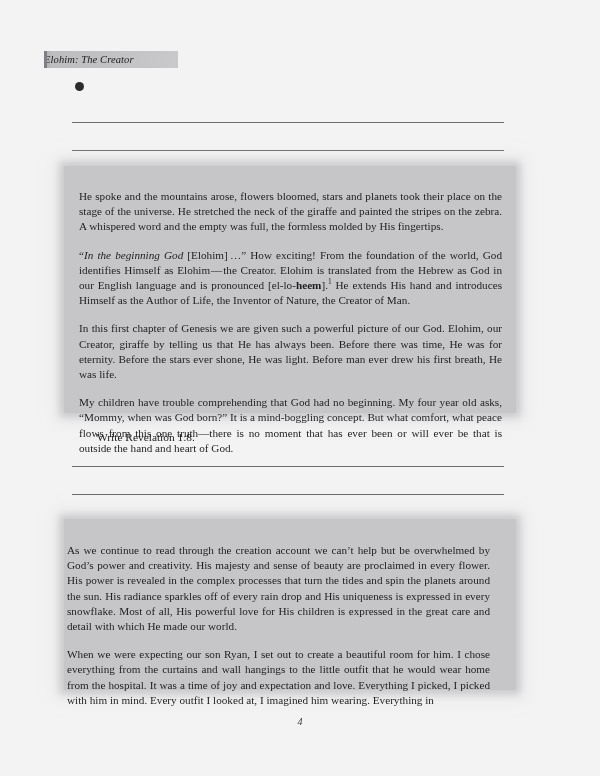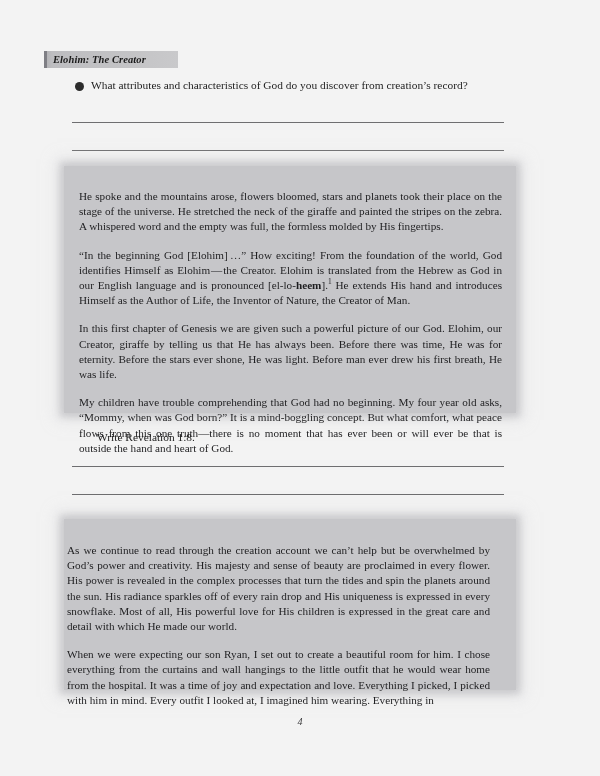--- a/index.html
+++ b/index.html
@@ -35,24 +35,24 @@
   .header-accent {
     position: absolute;
     left: 0;
     top: 0;
     width: 3px;
     height: 17px;
     background: #7e7e84;
   }
   .header-title {
     font-size: 10.5px;
-    font-weight: bold;
+    font-weight: normal;
     font-style: italic;
     color: #1b1b1b;
-    padding-left: 9px;
+    padding-left: 0;
     letter-spacing: 0.1px;
     white-space: nowrap;
   }
 
   
   .question-row {
     position: absolute;
     left: 75px;
     top: 78px;
     width: 440px;
@@ -97,21 +97,21 @@
     line-height: 15.2px;
     text-align: justify;
   }
   .shade-inner p {
     margin: 13px 0 11px 0;
   }
   .shade-inner p:last-child {
     margin-bottom: 0;
     font-family: Liberation Serif, serif;
   }
-  .it { }
+  .it { font-style: italic; }
   .bd { font-weight: bold; }
   sup {
     font-size: 7.4px;
     vertical-align: super;
     line-height: 0;
   }
 
   
   .write-line {
     position: absolute;
@@ -136,21 +136,20 @@
 
 <div class="page">
 
   <div class="header-bar">
     <div class="header-accent"></div>
     <div class="header-title">Elohim: The Creator</div>
   </div>
 
   <div class="question-row">
     <span class="bullet-glyph"></span>
-    <span class="question-text">What attributes and characteristics of God do you discover from creation’s record?</span>
   </div>
 
   <div class="rule-line" style="left:72px; top:122px; width:432px;"></div>
   <div class="rule-line" style="left:72px; top:150px; width:432px;"></div>
 
   <div class="shade-box" style="left:64px; top:166px; width:452px; height:247px;"></div>
   <div class="shade-inner" style="left:79px; top:176px; width:423px;">
     <p>He spoke and the mountains arose, flowers bloomed, stars and planets took their place on the stage of the universe. He stretched the neck of the giraffe and painted the stripes on the zebra. A whispered word and the empty was full, the formless molded by His fingertips.</p>
     <p>“<span class="it">In the beginning God</span> [Elohim] …” How exciting! From the foundation of the world, God identifies Himself as Elohim — the Creator. Elohim is translated from the Hebrew as God in our English language and is pronounced [el-lo-<span class="bd">heem</span>].<sup>1</sup> He extends His hand and introduces Himself as the Author of Life, the Inventor of Nature, the Creator of Man.</p>
     <p>In this first chapter of Genesis we are given such a powerful picture of our God. Elohim, our Creator, giraffe by telling us that He has always been. Before there was time, He was for eternity. Before the stars ever shone, He was light. Before man ever drew his first breath, He was life.</p>

